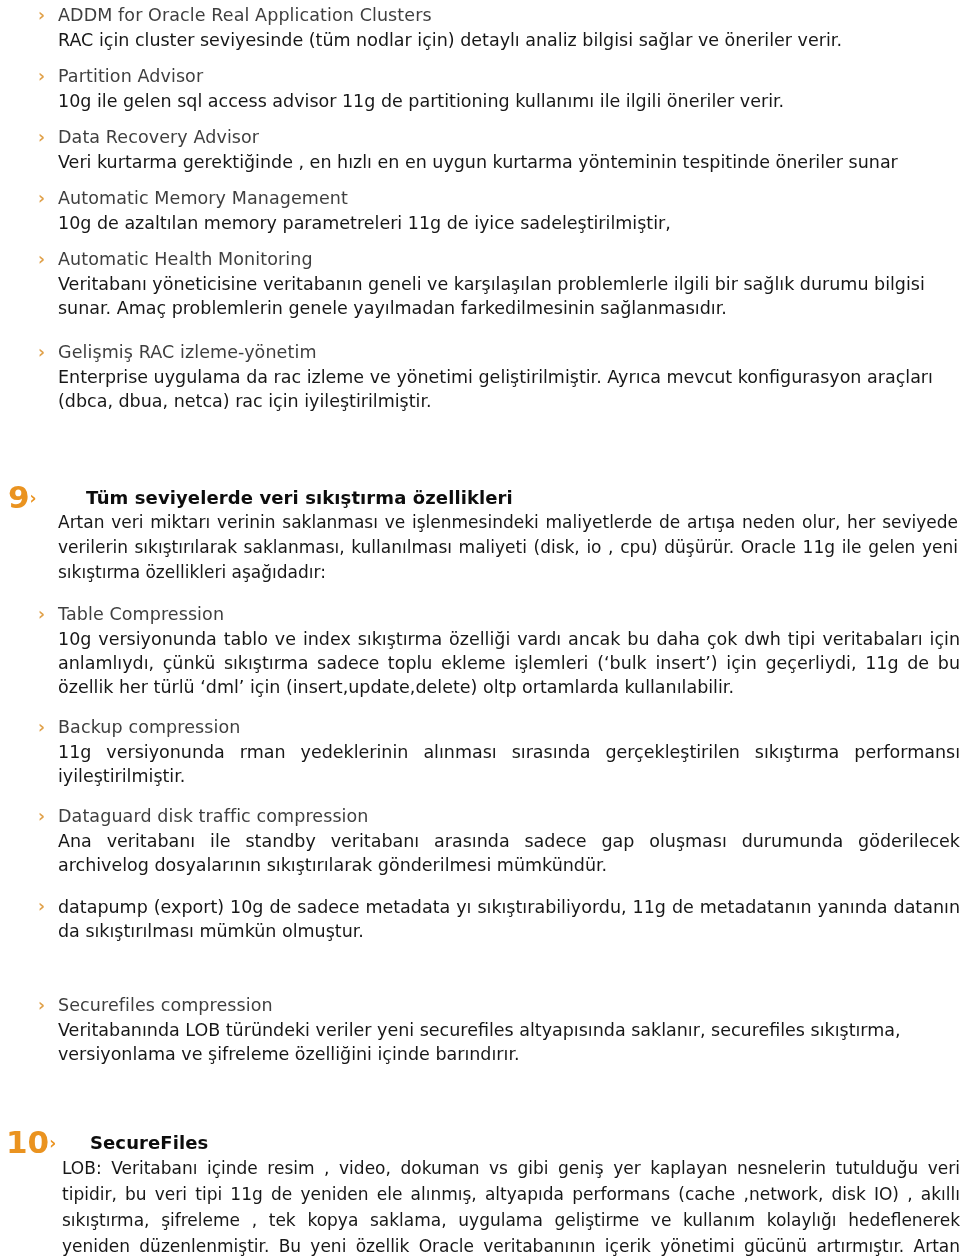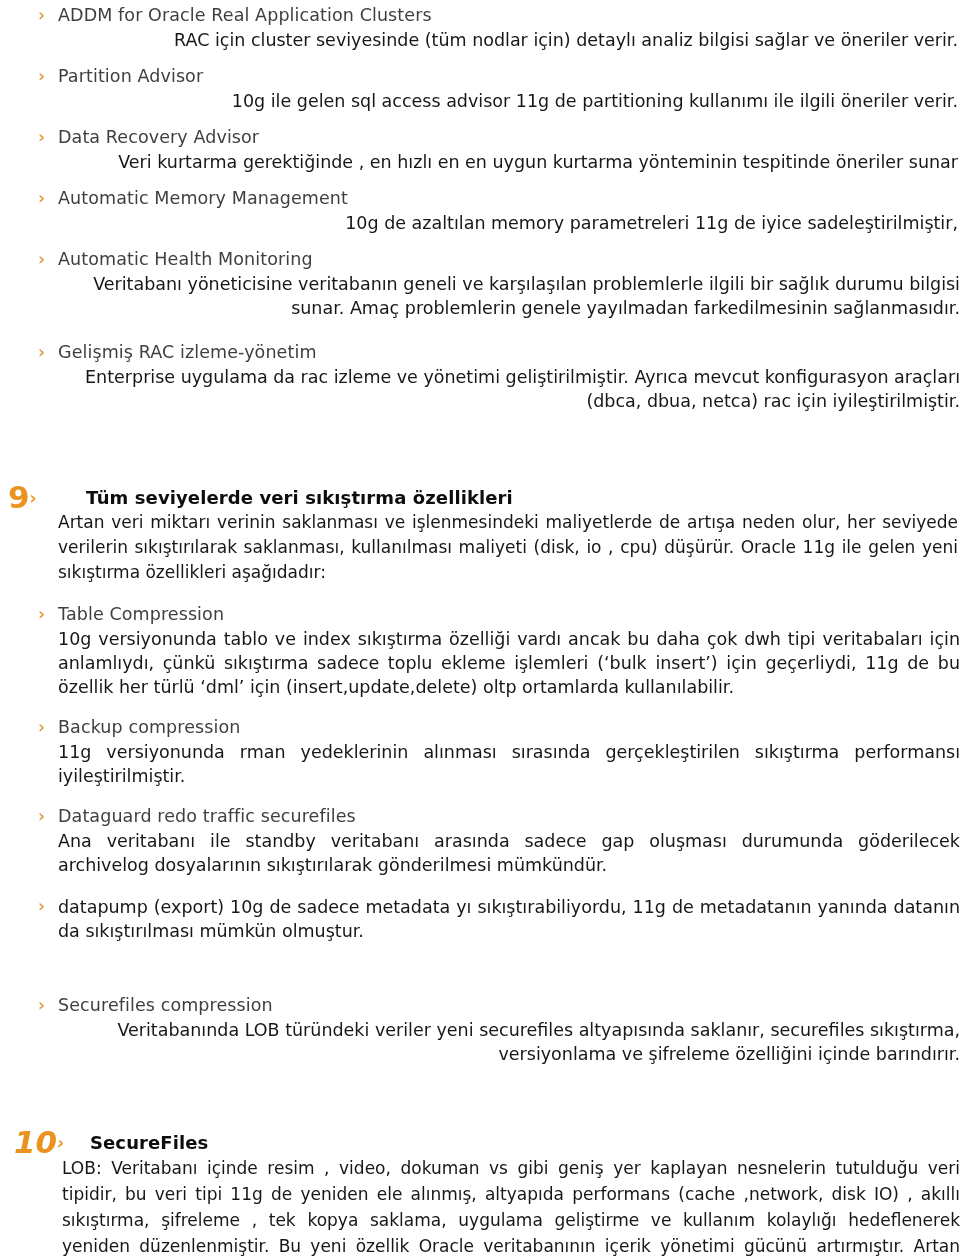--- a/index.html
+++ b/index.html
@@ -50,21 +50,21 @@
     white-space: nowrap;
   }
   .sub-body {
     font-size: 17.5px;
     line-height: 24px;
     color: #171717;
     text-align: justify;
     text-justify: inter-word;
     margin-top: 1px;
   }
-  .sub-body.nojust { text-align: right; }
+  .sub-body.nojust { text-align: left; }
 
   
   .num-block {
     position: relative;
     padding-left: 58px;
     padding-right: 2px;
   }
   .num-marker {
     position: absolute;
     left: 8px;
@@ -177,21 +177,21 @@
   <div class="sub-block" style="padding-right:0px;">
     <span class="chev">›</span>
     <div class="sub-head">Backup compression</div>
     <div class="sub-body">11g versiyonunda rman yedeklerinin alınması sırasında gerçekleştirilen sıkıştırma performansı iyileştirilmiştir.</div>
   </div>
 
   <div class="sp-10"></div>
 
   <div class="sub-block" style="padding-right:0px;">
     <span class="chev">›</span>
-    <div class="sub-head">Dataguard redo traffic securefiles</div>
+    <div class="sub-head">Dataguard disk traffic compression</div>
     <div class="sub-body">Ana veritabanı ile standby veritabanı arasında sadece gap oluşması durumunda göderilecek archivelog dosyalarının sıkıştırılarak gönderilmesi mümkündür.</div>
   </div>
 
   <div class="sp-10"></div>
 
   <div class="sub-block" style="padding-right:0px;">
     <span class="chev">›</span>
     <div class="sub-body">datapump (export) 10g de sadece metadata yı sıkıştırabiliyordu, 11g de metadatanın yanında datanın da sıkıştırılması mümkün olmuştur.</div>
   </div>
 
@@ -199,18 +199,18 @@
 
   <div class="sub-block" style="padding-right:0px;">
     <span class="chev">›</span>
     <div class="sub-head">Securefiles compression</div>
     <div class="sub-body nojust">Veritabanında LOB türündeki veriler yeni securefiles altyapısında saklanır, securefiles sıkıştırma, versiyonlama ve şifreleme özelliğini içinde barındırır.</div>
   </div>
 
   <div class="sp-58"></div>
 
   <div class="num-block" style="padding-left:62px; padding-right:0px;">
-    <span class="num-marker" style="left:14px;font-style:italic;"><span>10</span><span class="num-chev">›</span></span>
+    <span class="num-marker" style="left:6px;"><span>10</span><span class="num-chev">›</span></span>
     <div class="num-head">SecureFiles</div>
     <div class="num-body" style="line-height:26px;">LOB: Veritabanı içinde  resim , video, dokuman vs gibi geniş yer kaplayan nesnelerin tutulduğu veri tipidir, bu veri tipi 11g de yeniden ele alınmış, altyapıda performans (cache ,network, disk IO) , akıllı sıkıştırma, şifreleme , tek kopya saklama,  uygulama geliştirme ve kullanım  kolaylığı  hedeflenerek yeniden düzenlenmiştir. Bu yeni özellik  Oracle veritabanının içerik yönetimi gücünü artırmıştır. Artan verinin yönetimi için securefiles çok kritik bir özelliktir.</div>
   </div>
 
 </div>
 
 </body></html>

